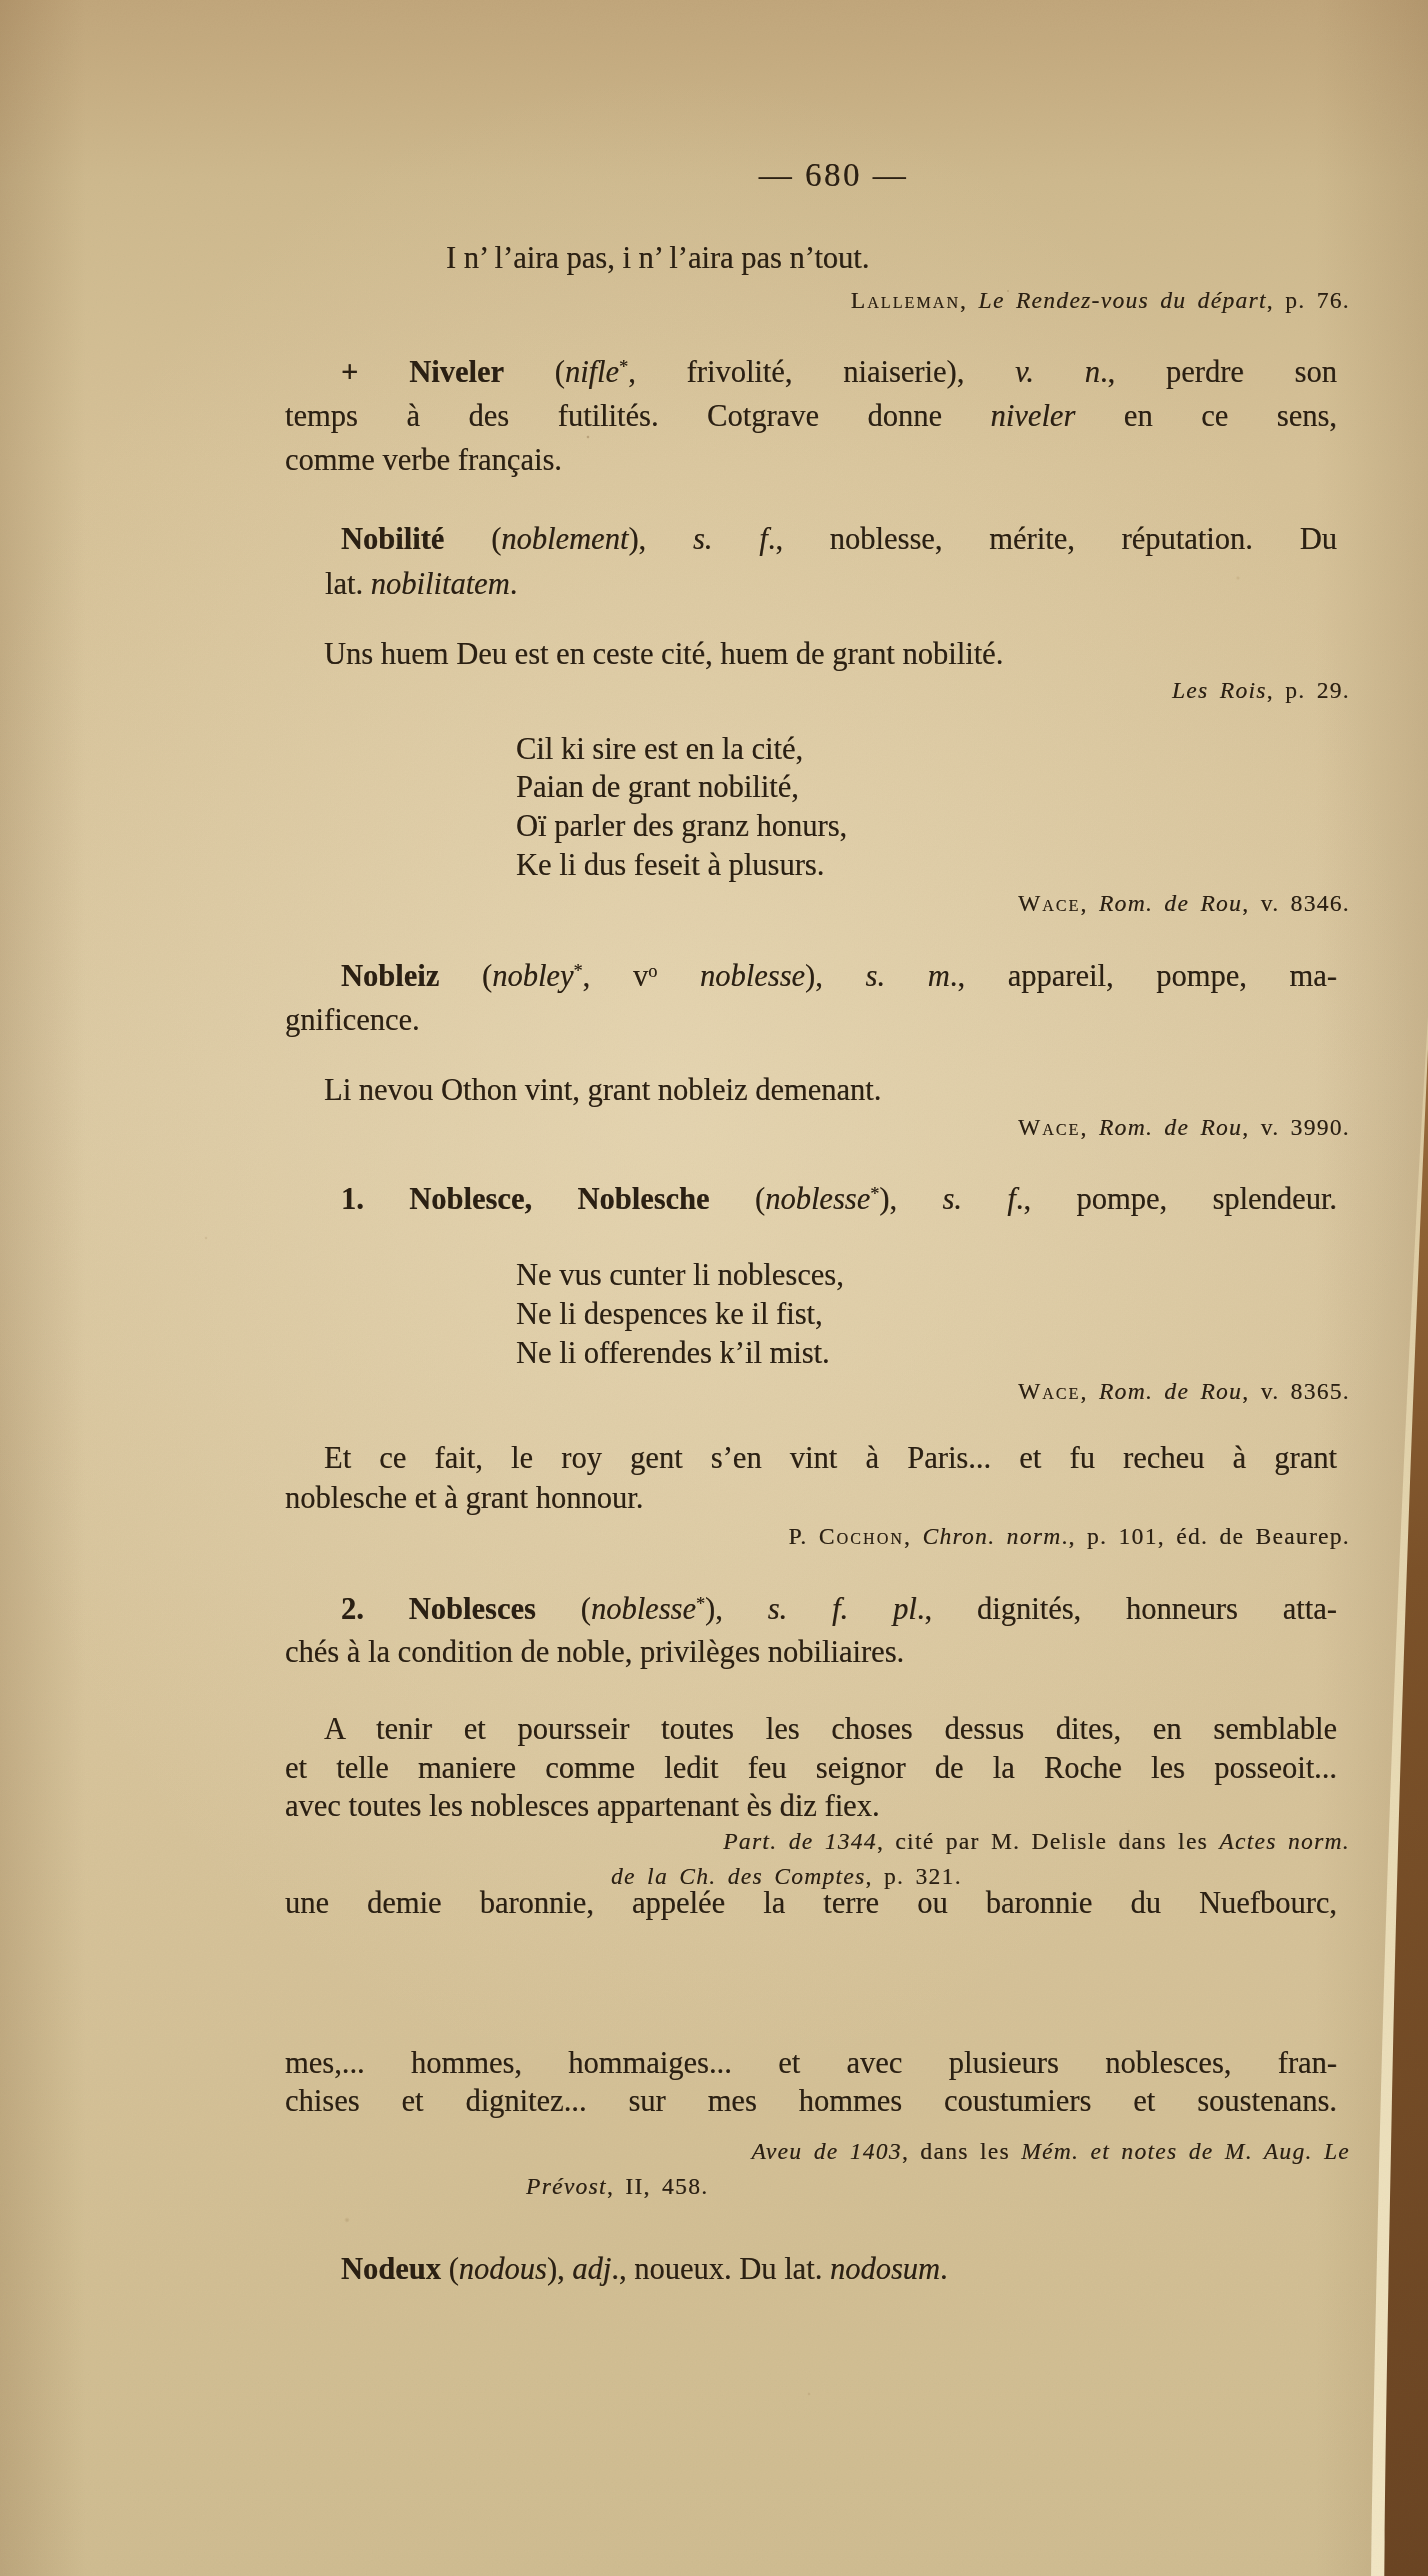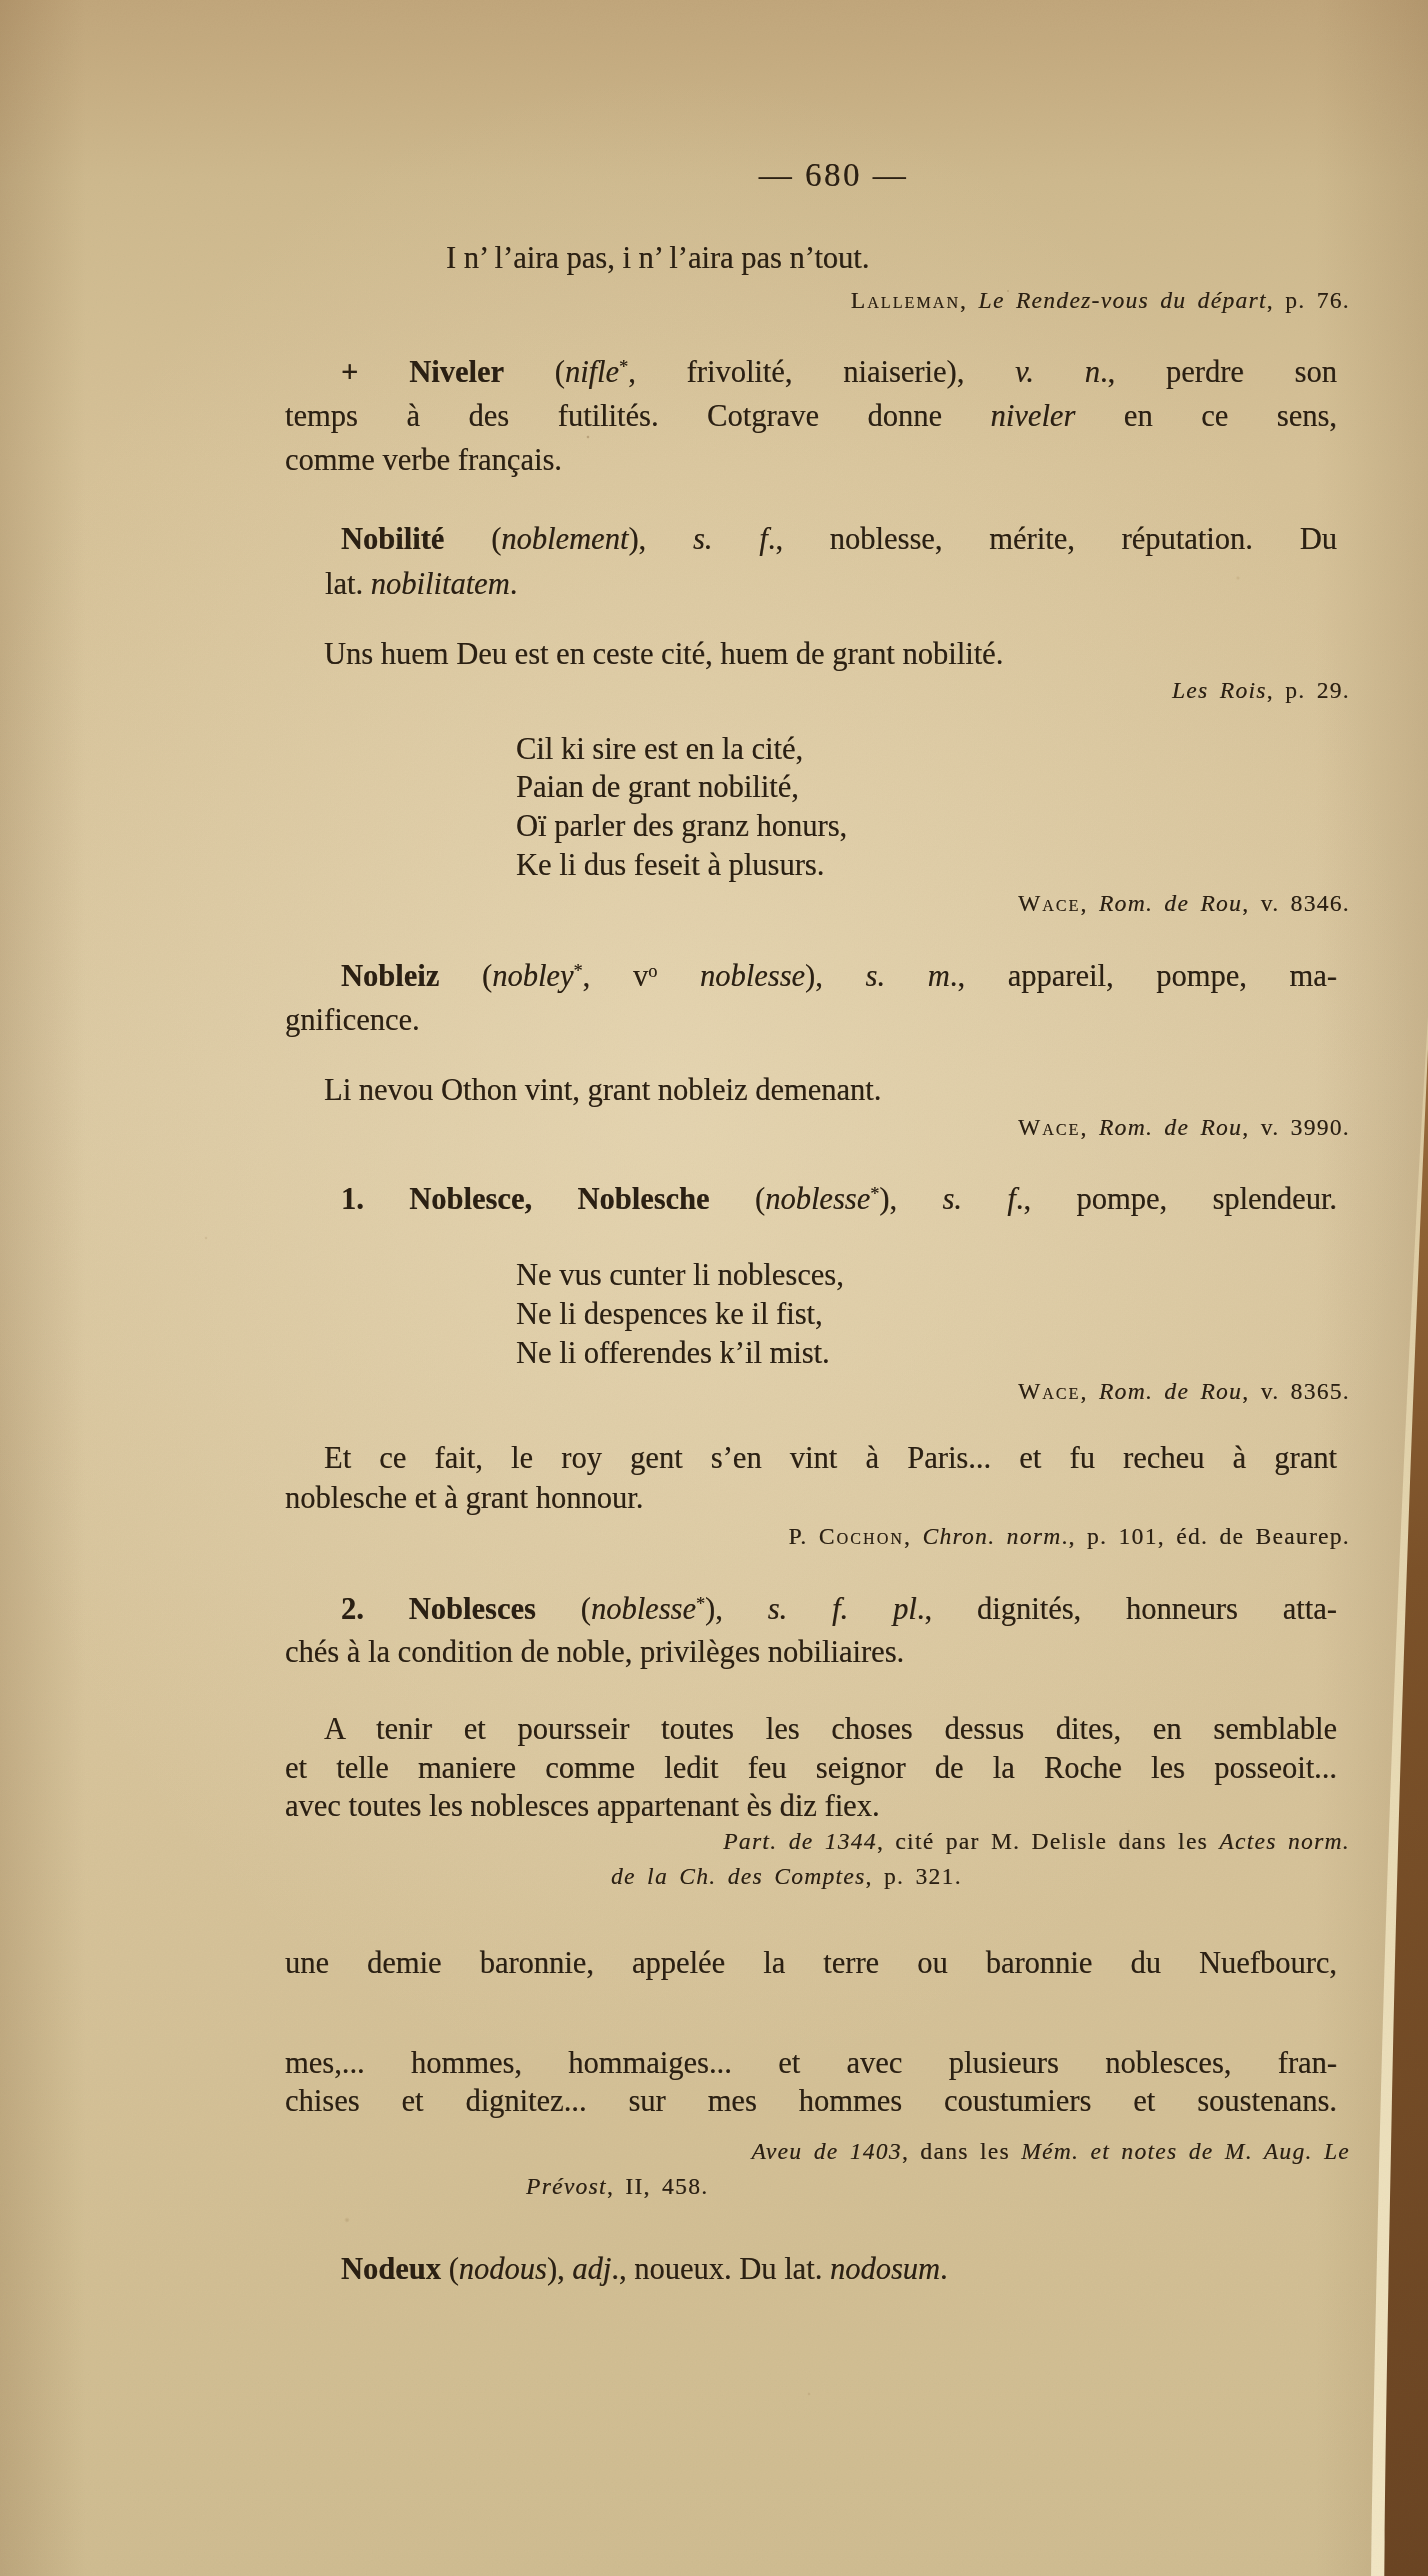--- a/index.html
+++ b/index.html
@@ -86,21 +86,21 @@
 
   <div class="ln just" style="top:1590px;left:341px;width:996px;"><span class="b">2. Noblesces</span><span> (</span><span class="i">noblesse</span><span class="sup">*</span><span>), </span><span class="i">s. f. pl</span><span>., dignités, honneurs atta-</span></div>
   <div class="ln" style="top:1633px;left:285px;"><span>chés à la condition de noble, privilèges nobiliaires.</span></div>
 
   <div class="ln just" style="top:1710px;left:324px;width:1013px;"><span>A tenir et poursseir toutes les choses dessus dites, en semblable</span></div>
   <div class="ln just" style="top:1749px;left:285px;width:1052px;"><span>et telle maniere comme ledit feu seignor de la Roche les posseoit...</span></div>
   <div class="ln" style="top:1787px;left:285px;"><span>avec toutes les noblesces appartenant ès diz fiex.</span></div>
   <div class="ln cit rt" style="top:1827px;"><span class="i">Part. de 1344</span><span>, cité par M. Delisle dans les </span><span class="i">Actes norm.</span></div>
   <div class="ln cit" style="top:1862px;left:611px;"><span class="i">de la Ch. des Comptes</span><span>, p. 321.</span></div>
 
-  <div class="ln just" style="top:1944px;left:285px;width:1052px;"><span>une demie baronnie, appelée la terre ou baronnie du Nuefbourc,</span></div>
+  <div class="ln just" style="top:1884px;left:285px;width:1052px;"><span>une demie baronnie, appelée la terre ou baronnie du Nuefbourc,</span></div>
   <div class="ln just" style="top:2044px;left:285px;width:1052px;"><span>mes,... hommes, hommaiges... et avec plusieurs noblesces, fran-</span></div>
   <div class="ln just" style="top:2082px;left:285px;width:1052px;"><span>chises et dignitez... sur mes hommes coustumiers et soustenans.</span></div>
   <div class="ln cit rt" style="top:2137px;"><span class="i">Aveu de 1403</span><span>, dans les </span><span class="i">Mém. et notes de M. Aug. Le</span></div>
   <div class="ln cit" style="top:2172px;left:526px;"><span class="i">Prévost</span><span>, II, 458.</span></div>
 
   <div class="ln" style="top:2250px;left:341px;"><span class="b">Nodeux</span><span> (</span><span class="i">nodous</span><span>), </span><span class="i">adj</span><span>., noueux. Du lat. </span><span class="i">nodosum</span><span>.</span></div>
 
   <svg class="binding" viewBox="0 0 1731 3121" xmlns="http://www.w3.org/2000/svg">
     <defs>
       <linearGradient id="bindDark" x1="0" y1="0" x2="0" y2="1">

